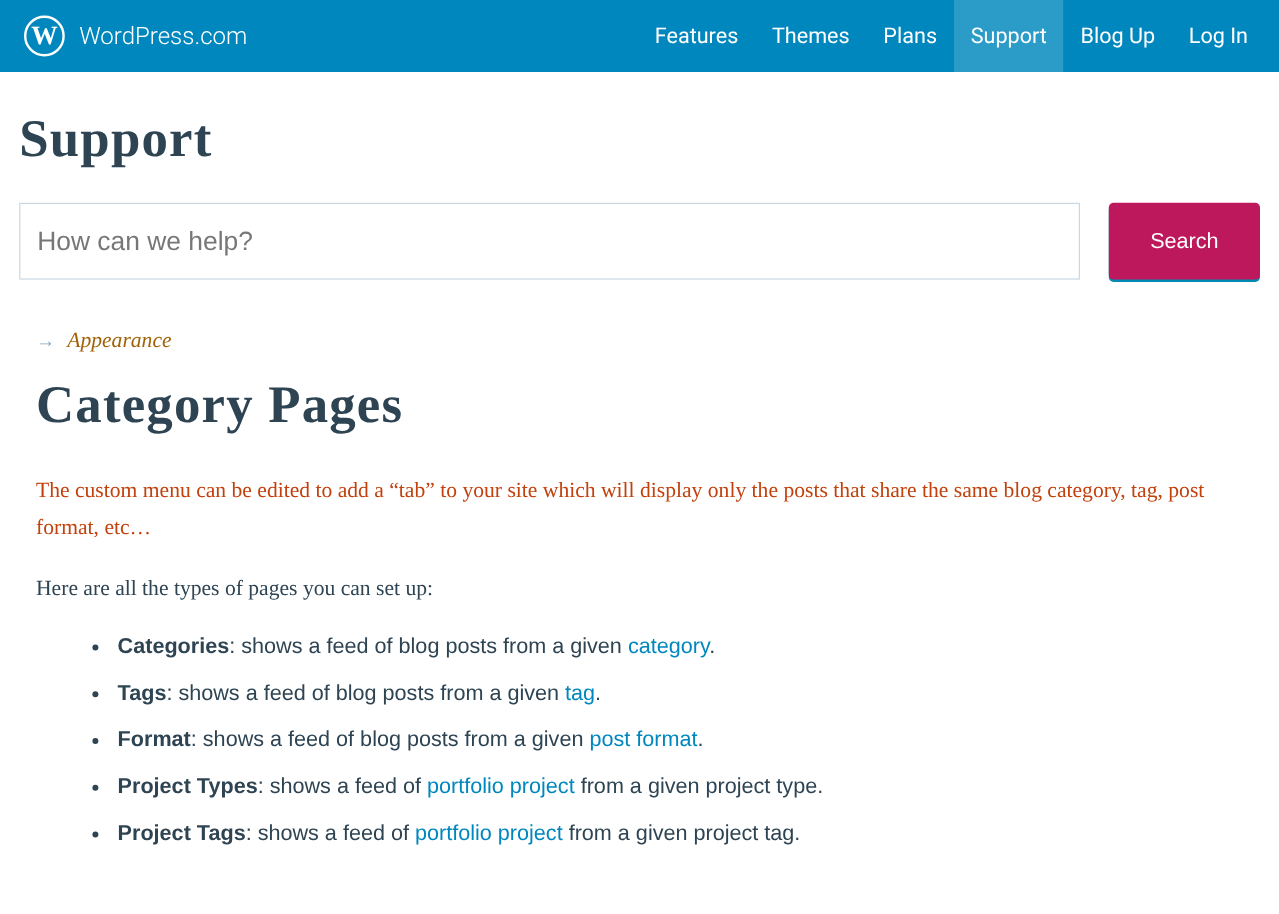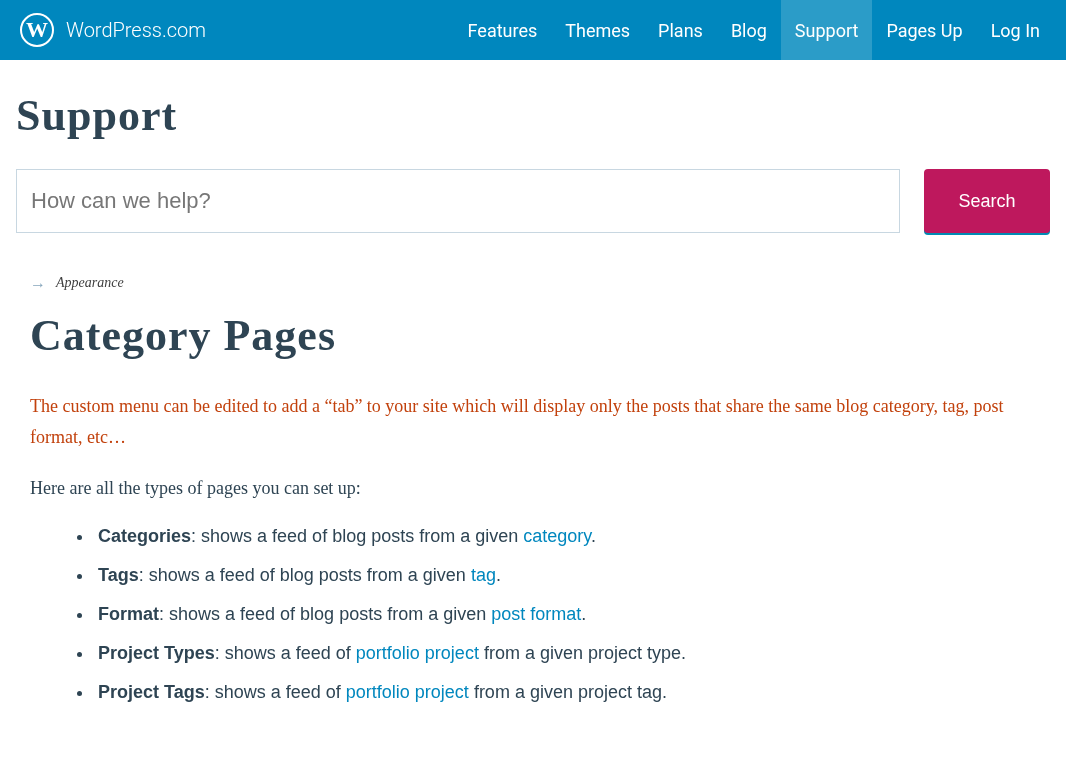--- a/index.html
+++ b/index.html
@@ -12,21 +12,21 @@
 .nav-item { display: flex; align-items: center; padding: 16px 14px; color: #fff; font-size: 18px; cursor: pointer; height: 100%; }
 .nav-item.active { background: #2b9cc8; }
 .content { padding: 30px 16px 40px 16px; }
 .support-title { font-family: Georgia, "Times New Roman", serif; font-weight: bold; font-size: 44px; color: #2e4453; letter-spacing: 1px; margin-bottom: 28px; }
 .search-row { display: flex; gap: 24px; margin-bottom: 40px; }
 .search-input { flex: 1; height: 64px; border: 1px solid #c8d7e1; font-size: 22px; padding: 0 14px; color: #333; outline: none; }
 .search-input::placeholder { color: #777; }
 .search-btn { width: 126px; height: 64px; background: #be185d; color: #fff; border: none; border-radius: 4px; font-size: 18px; cursor: pointer; box-shadow: 0 2px 0 #008ab3; }
 .breadcrumb { display: flex; align-items: center; gap: 10px; margin: 0 0 18px 14px; }
 .arrow-icon { color: #87a6bc; font-size: 16px; }
-.breadcrumb-link { color: #404040; font-style: italic; font-size: 14px; font-family: Georgia, serif; cursor: pointer; }
+.breadcrumb-link { color: #a16207; font-style: italic; font-size: 18px; font-family: Georgia, serif; cursor: pointer; }
 .page-title { font-family: Georgia, "Times New Roman", serif; font-weight: bold; font-size: 44px; color: #2e4453; letter-spacing: 1px; margin: 0 0 30px 14px; }
 .intro { font-family: Georgia, serif; font-size: 18px; color: #c2410c; line-height: 1.7; margin: 0 0 26px 14px; }
 .list-intro { font-family: Georgia, serif; font-size: 18px; color: #2e4453; margin: 0 0 24px 14px; }
 ul.types { list-style: disc; margin-left: 78px; }
 ul.types li { font-family: Liberation Sans, sans-serif; font-size: 18px; color: #2e4453; line-height: 1.5; margin-bottom: 12px; padding-left: 4px; }
 ul.types li::marker { color: #2e4453; }
 .bold { font-weight: bold; }
 .link { color: #0087be; cursor: pointer; }
 </style>
 </head>
@@ -34,23 +34,22 @@
 
 <div class="topbar">
   <div class="logo-wrap">
     <div class="logo-circle">W</div>
     <span class="logo-text">WordPress.com</span>
   </div>
   <div class="nav">
     <div class="nav-item">Features</div>
     <div class="nav-item">Themes</div>
     <div class="nav-item">Plans</div>
-    <div class="nav-item">Blog</div>
     <div class="nav-item active">Support</div>
-    <div class="nav-item">Pages Up</div>
+    <div class="nav-item">Blog Up</div>
     <div class="nav-item">Log In</div>
   </div>
 </div>
 
 <div class="content">
   <h1 class="support-title">Support</h1>
 
   <div class="search-row">
     <input class="search-input" type="text" placeholder="How can we help?" style="">
     <button class="search-btn">Search</button>

